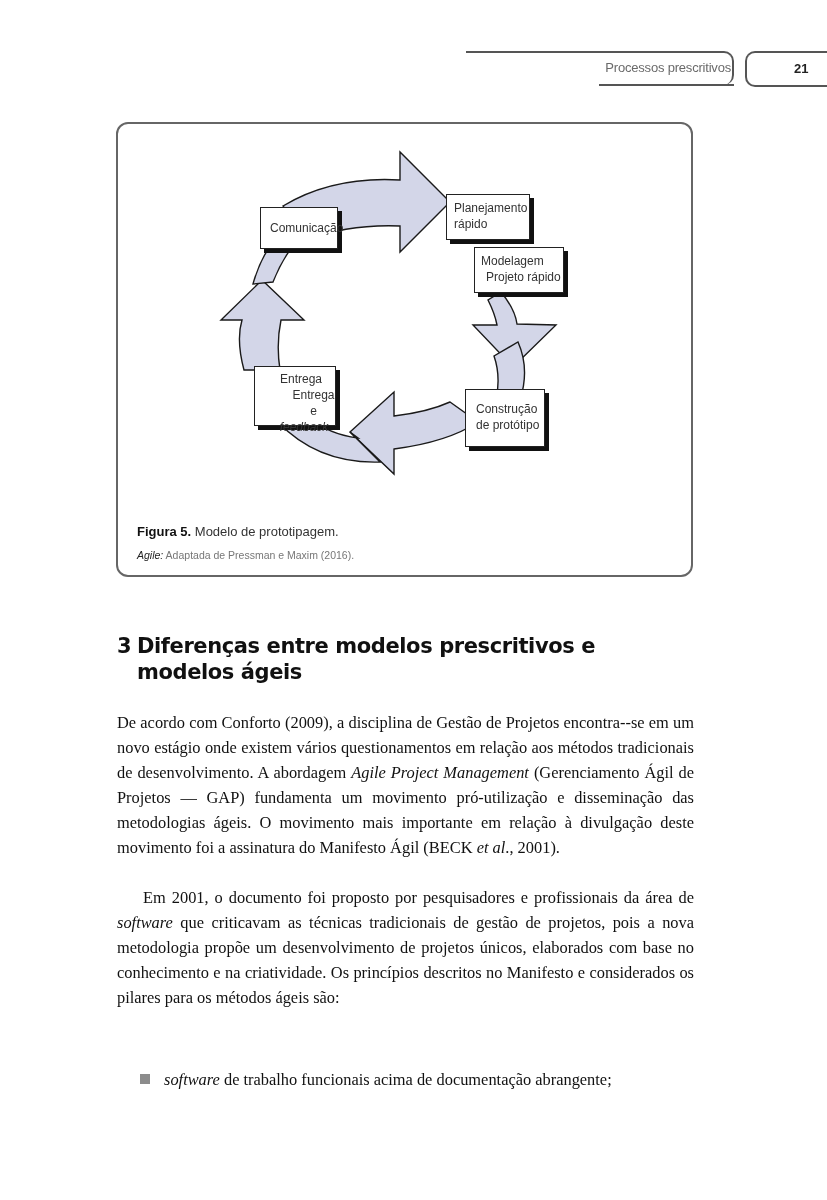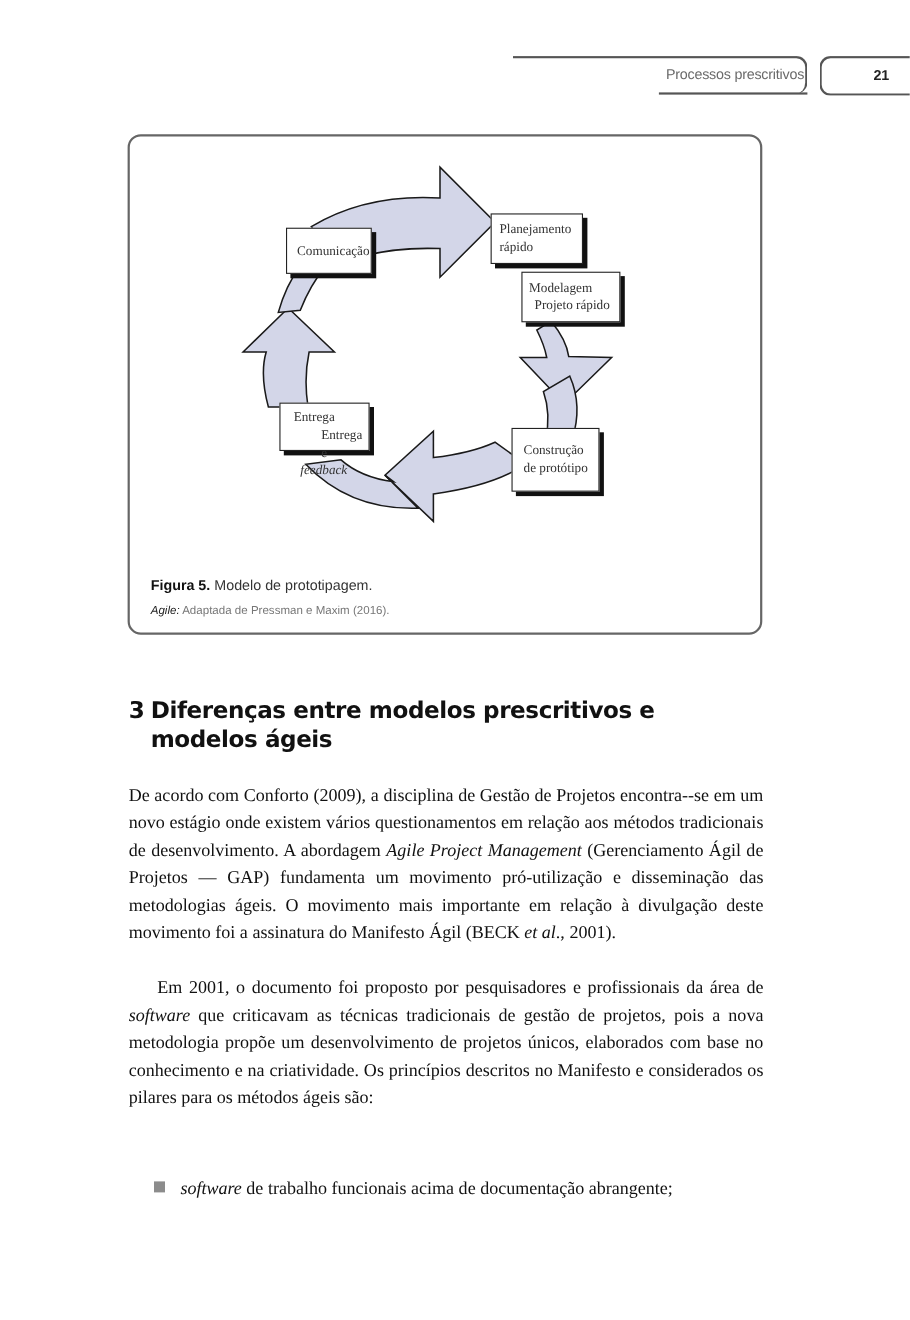--- a/index.html
+++ b/index.html
@@ -10,21 +10,21 @@
   .hdr-page { position: absolute; left: 745px; top: 51px; width: 90px; height: 36px; border: 2.5px solid #555; border-right: none; border-radius: 10px 0 0 10px; box-sizing: border-box; }
   .hdr-page span { position: absolute; left: 10px; top: 8px; font-family: "Liberation Sans", sans-serif; font-weight: bold; font-size: 13px; color: #222; margin-left: 37px; }
 
   .figure { position: absolute; left: 116px; top: 122px; width: 577px; height: 455px; border: 2.5px solid #666; border-radius: 12px; box-sizing: border-box; }
   .figure svg { position: absolute; left: 0; top: 0; }
   .fig-caption { position: absolute; left: 19px; top: 400px; font-family: "Liberation Sans", sans-serif; font-size: 13px; color: #333; }
   .fig-caption b { color: #111; }
   .fig-source { position: absolute; left: 19px; top: 425px; font-family: "Liberation Sans", sans-serif; font-size: 10.5px; color: #777; }
   .fig-source i { color: #222; }
 
-  .box { position: absolute; background: #fff; border: 1.5px solid #222; box-shadow: 4px 4px 0 #111; font-family: Liberation Serif, serif; font-size: 12px; color: #333; line-height: 16px; box-sizing: border-box; }
+  .box { position: absolute; background: #fff; border: 1.5px solid #222; box-shadow: 4px 4px 0 #111; font-family: Liberation Sans, sans-serif; font-size: 12px; color: #333; line-height: 16px; box-sizing: border-box; }
 
   .section-title { position: absolute; left: 117px; top: 633px; width: 580px; font-family: "DejaVu Sans", sans-serif; font-weight: bold; font-size: 21px; line-height: 26px; color: #111; letter-spacing: -0.4px; }
   .section-title .num { position: absolute; left: 0; top: 0; }
   .section-title .txt { display: block; margin-left: 20px; }
 
   .body-text { position: absolute; left: 117px; width: 577px; font-size: 16.4px; line-height: 25px; text-align: justify; color: #111; }
   .p1 { top: 710px; }
   .p2 { top: 885px; text-indent: 26px; }
   .bullets { position: absolute; left: 140px; top: 1067px; font-size: 16.4px; line-height: 25px; color: #111; }
   .bullet { position: relative; padding-left: 24px; }
@@ -74,21 +74,21 @@
       <div>Modelagem</div>
       <div style="padding-left:5px;">Projeto rápido</div>
     </div>
   </div>
   <div class="box" style="left:347px; top:265px; width:80px; height:58px;">
     <div style="padding:11px 0 0 10px;">
       <div>Construção</div>
       <div>de protótipo</div>
     </div>
   </div>
-  <div class="box" style="left:136px; top:242px; width:82px; height:44px;">
+  <div class="box" style="left:136px; top:242px; width:82px; height:60px;text-align:center;">
     <div style="padding:4px 0 0 12px;">
       <div>Entrega</div>
       <div style="padding-left:6px;margin-left:19px;">Entrega e</div>
       <div style="padding-left:6px; font-style:italic;">feedback</div>
     </div>
   </div>
 
   <div class="fig-caption"><b>Figura 5.</b><span> Modelo de prototipagem.</span></div>
   <div class="fig-source"><i>Agile:</i><span> Adaptada de Pressman e Maxim (2016).</span></div>
 </div>

